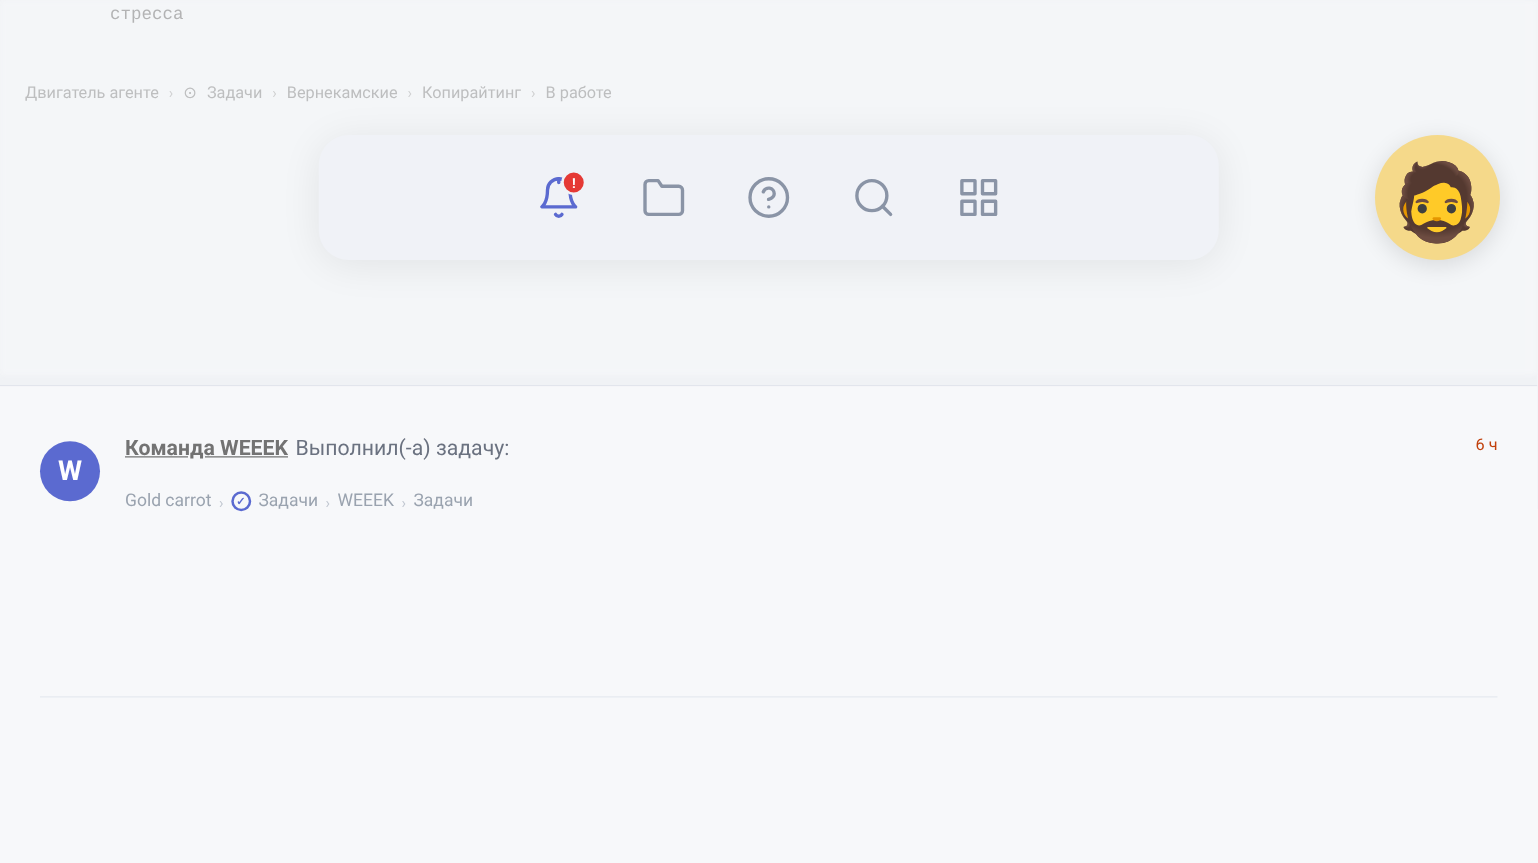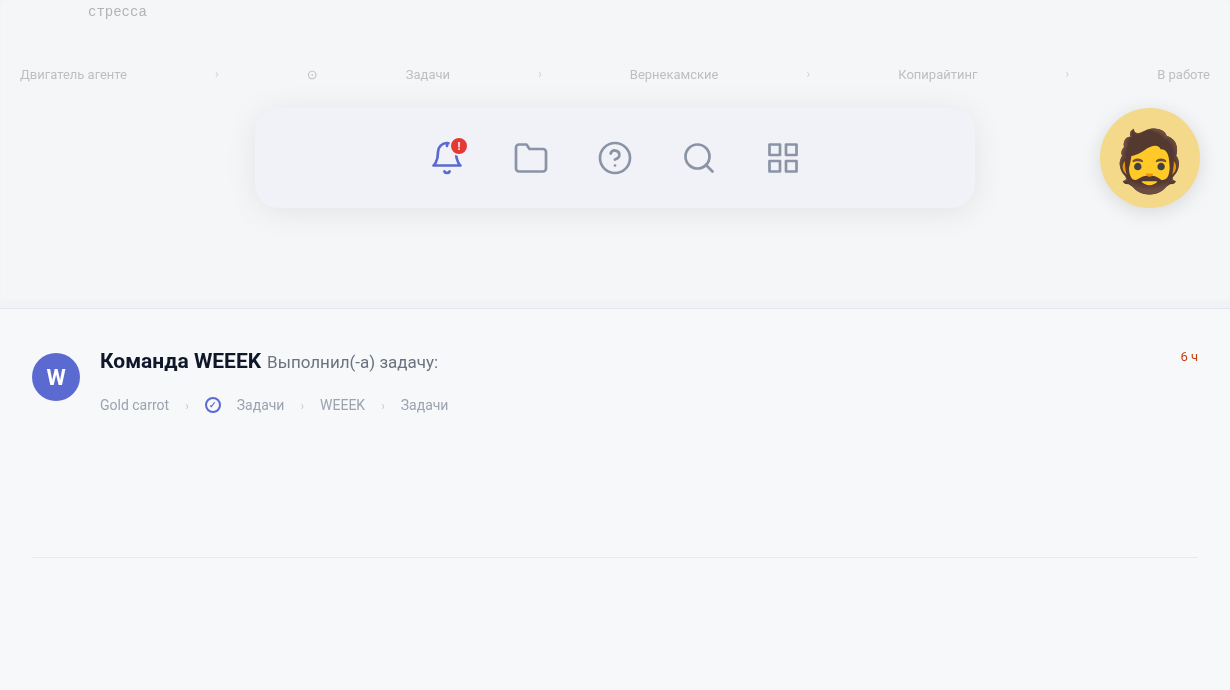--- a/index.html
+++ b/index.html
@@ -33,21 +33,20 @@
     .breadcrumb-bar {
       position: absolute;
       top: 58px;
       left: 0; right: 0;
       height: 32px;
       display: flex;
       align-items: center;
       padding: 0 20px;
       gap: 8px;
       opacity: 0.5;
-      justify-content: space-between;
     }
 
     .breadcrumb-bar span {
       font-size: 13px;
       color: #888;
     }
 
     .breadcrumb-bar .sep {
       color: #aaa;
       font-size: 12px;
@@ -198,42 +197,43 @@
 
     .notif-title-line {
       display: flex;
       align-items: baseline;
       flex-wrap: wrap;
       gap: 6px;
       margin-bottom: 8px;
     }
 
     .notif-team {
-      font-size: 21px;
+      font-size: 17px;
       font-weight: 700;
-      color: #0f172a;
+      color: #737373;
+      text-decoration: underline;
     }
 
     .notif-action {
       font-size: 17px;
       color: #6b7280;
       font-weight: 400;
     }
 
     .notif-task-link {
       font-size: 17px;
       color: #5b6ad0;
       font-weight: 500;
       line-height: 1.4;
     }
 
     .notif-breadcrumb {
       display: flex;
       align-items: flex-end;
-      gap: 16px;
+      gap: 6px;
       margin-top: 24px;
     }
 
     .notif-breadcrumb span {
       font-size: 14px;
       color: #9aa3af;
     }
 
     .notif-breadcrumb .bc-sep {
       color: #c0c6d0;

